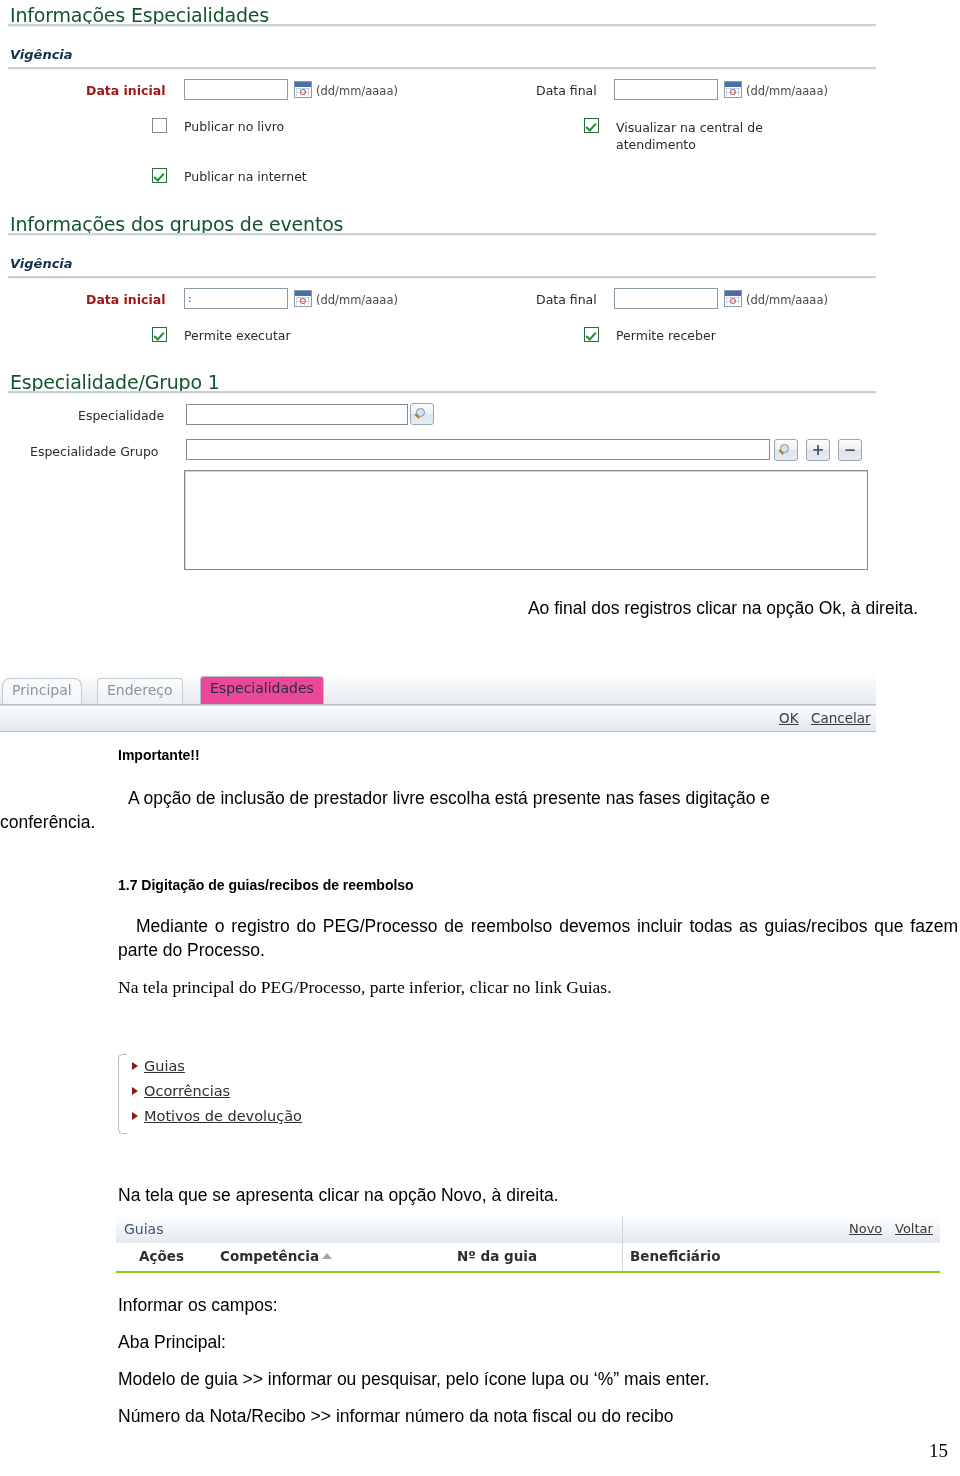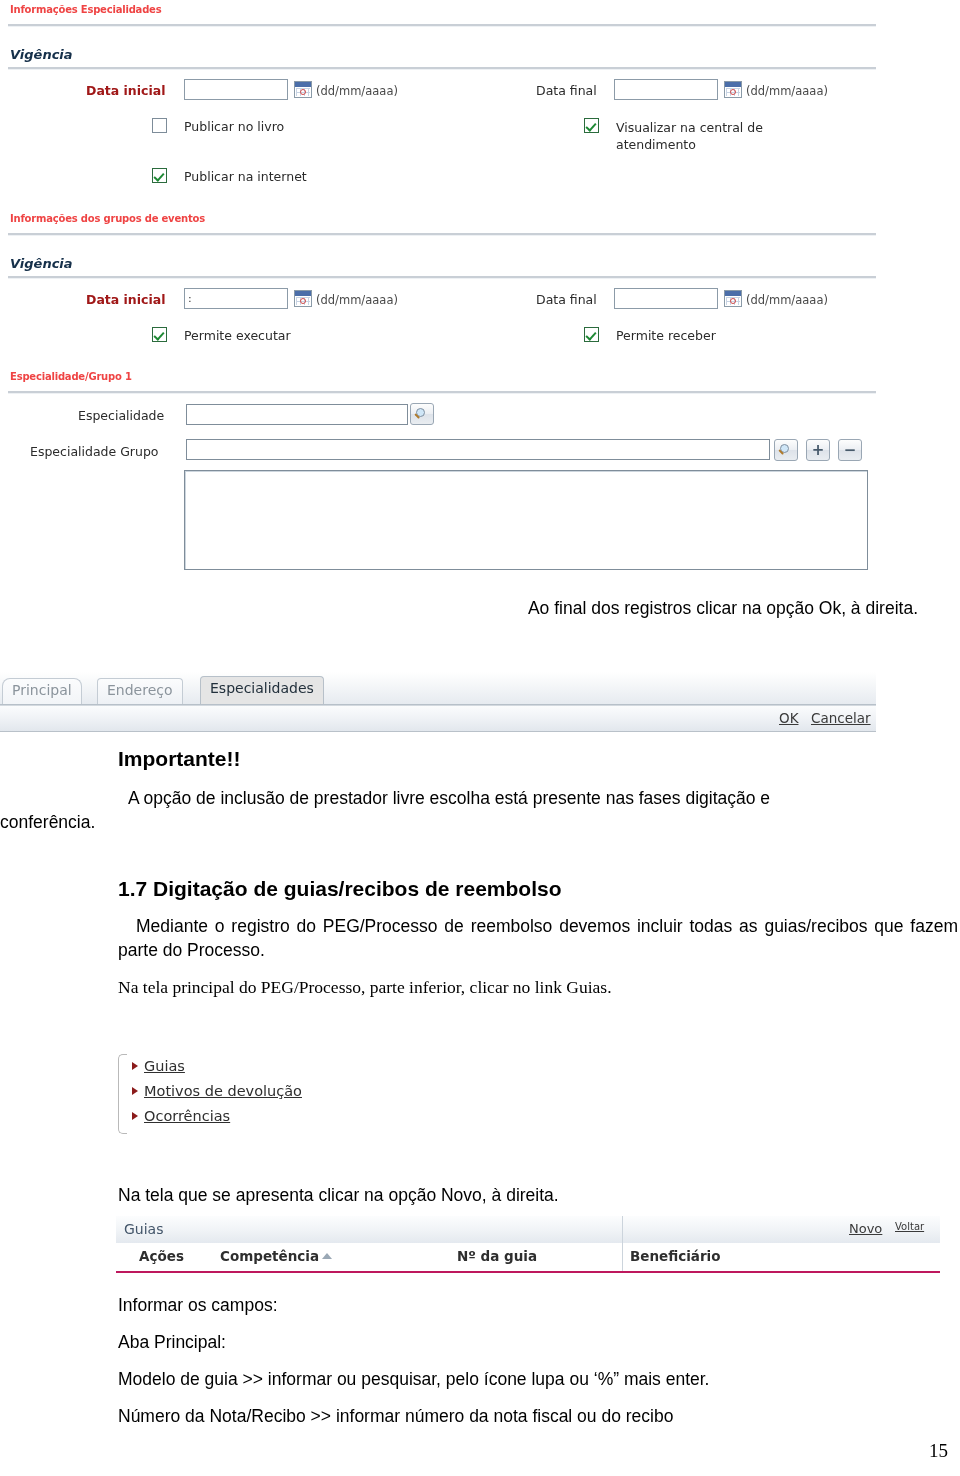--- a/index.html
+++ b/index.html
@@ -17,23 +17,23 @@
     overflow: hidden;
   }
 
   
   .shot {
     position: absolute;
     background: #ffffff;
   }
   .sec-title {
     font-family: "DejaVu Sans", sans-serif;
-    font-weight: bold;
-    font-size: 10px;
-    color: #ef4444;
+    font-weight: normal;
+    font-size: 19px;
+    color: #14532d;
     letter-spacing: -0.2px;
     white-space: nowrap;
   }
   .sec-rule {
     height: 3px;
     background: linear-gradient(to bottom, #c9cfd6 0%, #c9cfd6 55%, #eef1f4 56%, #eef1f4 100%);
   }
   .sub-title {
     font-family: "DejaVu Sans", sans-serif;
     font-weight: bold;
@@ -189,21 +189,21 @@
     color: #8b949c;
     padding: 3px 9px 0 9px;
     border: 1px solid #c4ccd4;
     border-bottom: none;
     border-radius: 4px 4px 0 0;
     background: linear-gradient(to bottom, #fbfcfd 0%, #eef1f5 100%);
     white-space: nowrap;
   }
   .tab.active {
     color: #22303c;
-    background: #e5e5e5;
+    background: #ec4899;
     border-color: #b7c0c9;
     z-index: 4;
   }
   .tabline {
     position: absolute;
     height: 1px;
     background: #b7c0c9;
   }
   .okbar {
     position: absolute;
@@ -226,21 +226,21 @@
     font-family: "Liberation Sans", sans-serif;
     font-size: 17.5px;
     line-height: 24px;
     color: #000000;
   }
   .para.just { text-align: justify; }
   .h3 {
     position: absolute;
     font-family: "Liberation Sans", sans-serif;
     font-weight: bold;
-    font-size: 21px;
+    font-size: 14px;
     color: #000000;
     white-space: nowrap;
   }
 
   
   .treebox {
     position: absolute;
   }
   .tree-bracket {
     position: absolute;
@@ -295,21 +295,21 @@
     left: 8px; top: 5px;
     font-family: "DejaVu Sans", sans-serif;
     font-size: 14px;
     color: #44566a;
     white-space: nowrap;
   }
   .grid-cols {
     position: absolute;
     left: 0; right: 0;
     height: 28px;
-    border-bottom: 2px solid #be185d;
+    border-bottom: 2px solid #84cc16;
     background: #ffffff;
   }
   .col-h {
     position: absolute;
     top: 5px;
     font-family: "DejaVu Sans", sans-serif;
     font-size: 13.5px;
     font-weight: bold;
     color: #2e2e2e;
     white-space: nowrap;
@@ -468,39 +468,39 @@
 
 <div class="treebox" style="left:118px; top:1054px; width:300px; height:80px;">
   <div class="tree-bracket"></div>
 
   <div class="tree-item">
     <span class="tri"></span>
     <span class="tree-link">Guias</span>
   </div>
   <div class="tree-item">
     <span class="tri"></span>
-    <span class="tree-link">Motivos de devolução</span>
+    <span class="tree-link">Ocorrências</span>
   </div>
   <div class="tree-item">
     <span class="tri"></span>
-    <span class="tree-link">Ocorrências</span>
+    <span class="tree-link">Motivos de devolução</span>
   </div>
 </div>
 
 <div class="para" style="left:118px; top:1183px; width:800px;">Na tela que se apresenta clicar na opção Novo, à direita.</div>
 
 <div class="grid-shot" style="left:116px; top:1216px; width:824px; height:62px;">
   <div class="grid-head">
     <span class="vsep" style="left:506px;"></span>
   </div>
   <div class="grid-title">Guias</div>
   <div class="linkish" style="position:absolute; left:733px; top:5px; font-size:13px;">
     <span>Novo</span>
   </div>
-  <div class="linkish" style="position:absolute; left:779px; top:5px; font-size:10px;text-decoration:underline;">
+  <div class="linkish" style="position:absolute; left:779px; top:5px; font-size:13px;text-decoration:underline;">
     <span>Voltar</span>
   </div>
 
   <div class="grid-cols" style="top:27px;">
     <span class="vsep" style="position:absolute; top:0; bottom:0; left:506px; width:1px; background:#ccd4dc;"></span>
     <span class="col-h" style="left:23px;">
       <span>Ações</span>
     </span>
     <span class="col-h" style="left:104px;">
       <span>Competência</span><span class="sortasc"></span>

